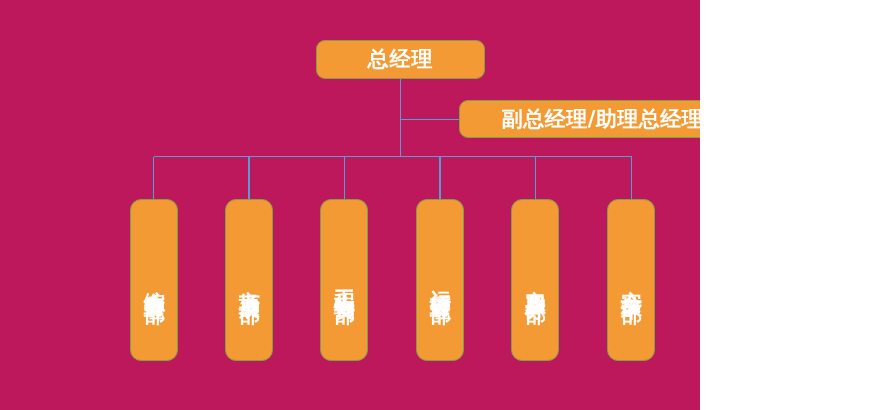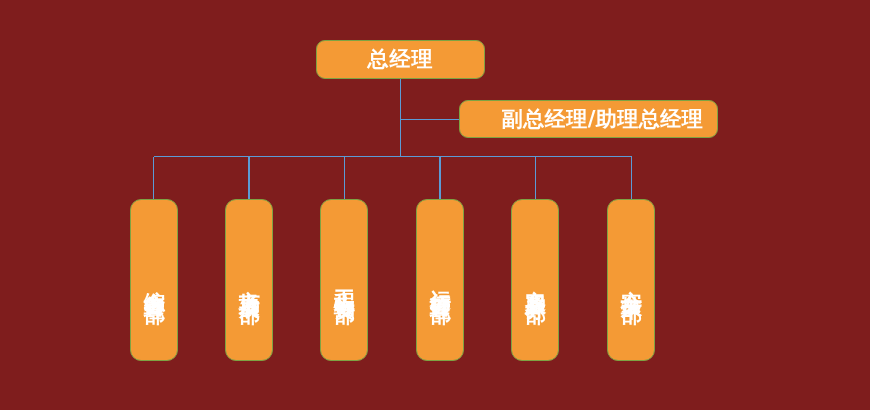--- a/index.html
+++ b/index.html
@@ -6,23 +6,23 @@
   html, body {
     margin: 0;
     padding: 0;
     background: #ffffff;
   }
   body {
     font-family: "DejaVu Sans", "Liberation Sans", sans-serif;
   }
   #chart {
     position: relative;
-    width: 870px;
+    width: 700px;
     height: 410px;
-    background: #7f1d1d;
+    background: #be185d;
     overflow: hidden;
     text-decoration: underline;
   }
   
   #wires {
     position: absolute;
     left: 0;
     top: 0;
     width: 870px;
     height: 410px;

